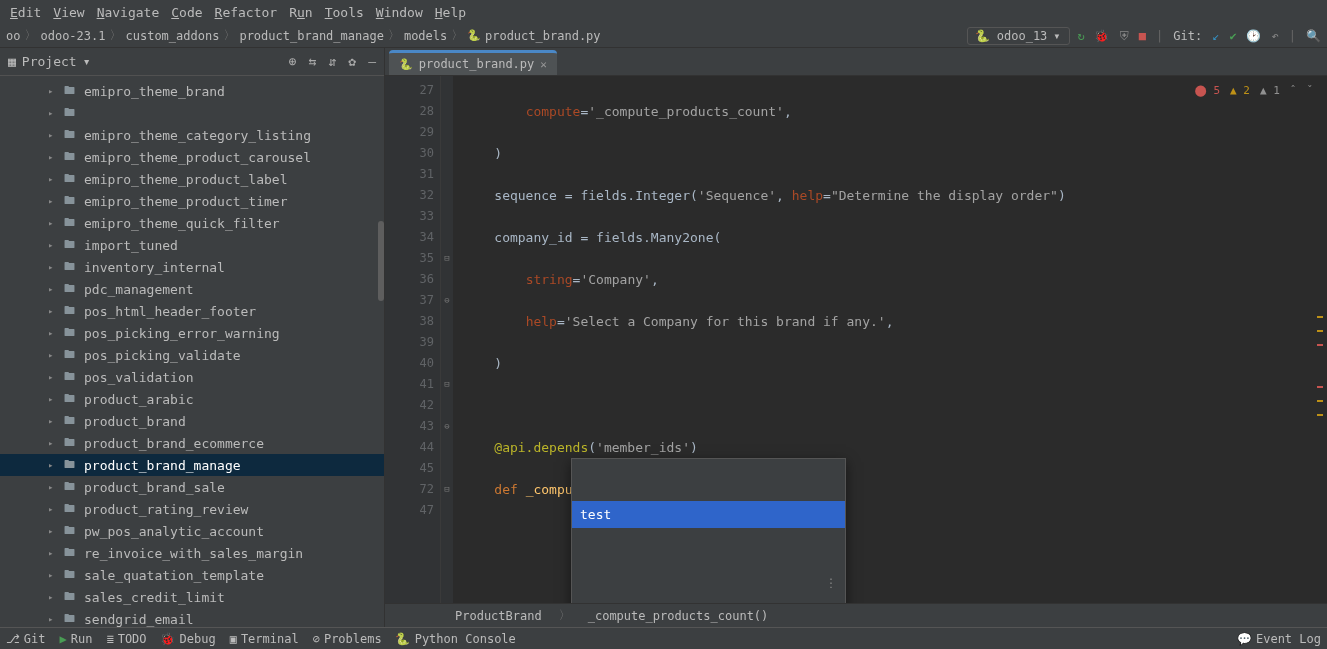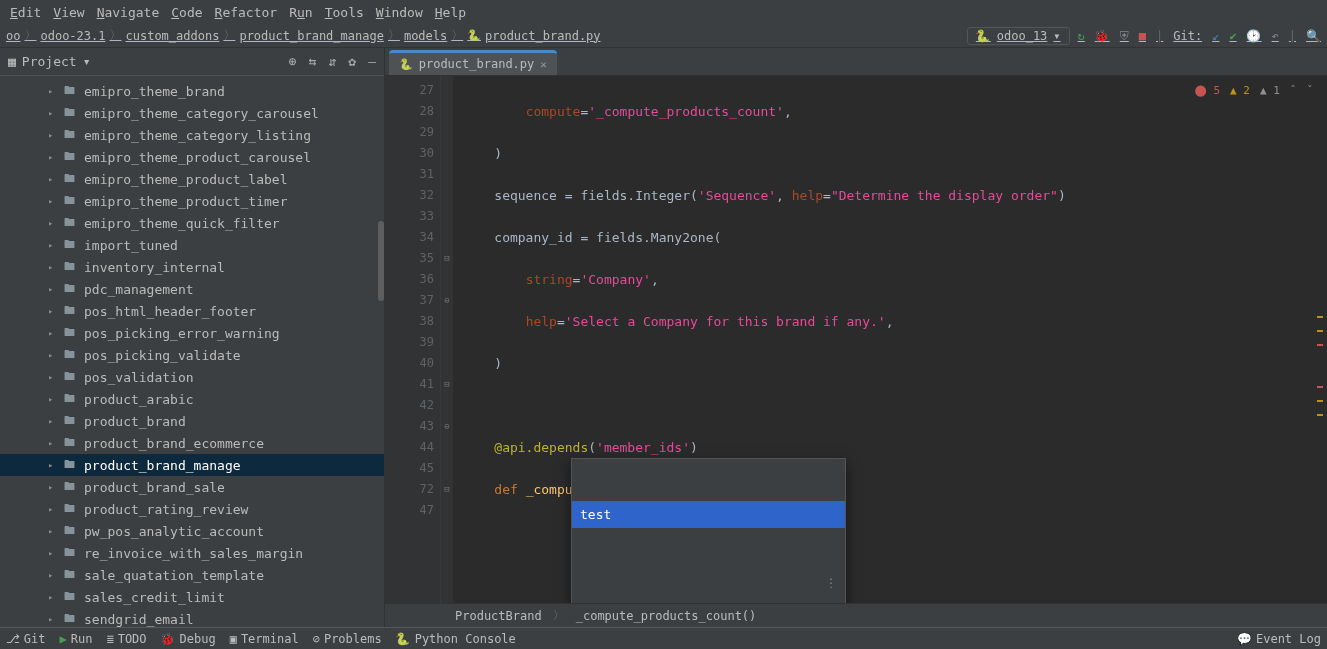--- a/index.html
+++ b/index.html
@@ -1,20 +1,20 @@
 <!DOCTYPE html>
 <html><head>
 <meta charset="utf-8">
 <style>
 * { margin:0; padding:0; box-sizing:border-box; font-family:"DejaVu Sans Mono","Consolas",monospace; }
 body { background:#2b2b2b; color:#a9b7c6; font-size:12px; overflow:hidden; width:1327px; height:649px; }
 .menubar { height:24px; background:#3c3f41; display:flex; align-items:center; padding:0 6px; gap:4px; color:#bbb; font-family:sans-serif; font-size:13px; }
 .menubar span { padding:0 4px; }
 .menubar span u { text-decoration:underline; }
-.navbar { height:24px; background:#3c3f41; display:flex; align-items:center; padding:0 6px; border-bottom:1px solid #323232; font-family:sans-serif; font-size:12px;text-decoration:underline; }
+.navbar { height:24px; background:#3c3f41; display:flex; align-items:center; padding:0 6px; border-bottom:1px solid #323232; font-family:sans-serif; font-size:12px; }
 .navbar .crumbs { display:flex; align-items:center; gap:4px; color:#bbb; }
 .navbar .crumbs .sep { color:#777; }
 .navbar .crumbs .pyicon { font-size:11px; }
 .navbar .right { margin-left:auto; display:flex; align-items:center; gap:8px; }
 .run-config { background:#3c3f41; border:1px solid #555; border-radius:3px; padding:1px 8px; display:flex; align-items:center; gap:6px; color:#bbb; }
 .run-config .py { color:#3b7fc4; }
 .toolbar-icons { display:flex; align-items:center; gap:10px; color:#999; }
 .toolbar-icons .play { color:#499c54; }
 .toolbar-icons .bug { color:#499c54; }
 .toolbar-icons .stop { color:#c75450; }
@@ -36,38 +36,38 @@
 .tab { background:#4e5254; border-top:3px solid #4a88c7; padding:4px 10px; display:flex; align-items:center; gap:6px; font-family:sans-serif; font-size:12px; color:#bbb; border-top-left-radius:4px; border-top-right-radius:4px; }
 .tab .close { color:#999; font-size:11px; }
 .editor-body { flex:1; display:flex; position:relative; overflow:hidden; }
 .gutter { width:56px; background:#313335; text-align:right; padding:4px 6px 0 0; color:#606366; font-size:12px; line-height:21px; border-right:1px solid #3a3a3a; }
 .gutter div { height:21px; }
 .fold-gutter { width:12px; background:#313335; padding-top:4px; line-height:21px; font-size:9px; color:#777; }
 .fold-gutter div { height:21px; text-align:center; }
 .code { flex:1; padding:4px 0 0 10px; font-size:13px; line-height:21px; white-space:pre; position:relative; }
 .code .line { height:21px; }
 .kw { color:#cc7832; }
-.str { color:#ec4899;margin-top:32px; }
+.str { color:#a3a3a3;margin-top:32px; }
 .fn { color:#ffc66d; }
 .self { color:#94558d; }
 .decor { color:#bbb529; }
 .arg { color:#aa4926; }
 .bool { color:#cc7832; font-style:italic; }
 .autocomplete { position:absolute; left:118px; top:calc(4px + 21px*18); width:275px; background:#3c3f41; border:1px solid #555; box-shadow:0 4px 12px rgba(0,0,0,.5); font-family:sans-serif; }
 .autocomplete .item { background:#2f65ca; color:#fff; padding:3px 8px; font-size:13px; }
 .autocomplete .hint { padding:3px 8px; color:#888; font-size:12px; display:flex; align-items:center; }
 .autocomplete .hint .dots { margin-left:auto; color:#888; }
 .inspections { position:absolute; top:8px; right:14px; display:flex; gap:10px; font-family:sans-serif; font-size:11px; align-items:center; }
 .inspections .err { color:#c75450; }
 .inspections .warnc { color:#be9117; }
 .inspections .weak { color:#909090; }
 .inspections .nav { color:#888; }
 .error-stripes { position:absolute; right:4px; top:240px; width:6px; }
 .error-stripes div { height:2px; margin-bottom:12px; }
-.breadcrumb-bar { height:24px; background:#3c3f41; display:flex; align-items:center; padding:0 12px 0 70px; gap:11px; font-family:sans-serif; font-size:12px; color:#bbb; border-top:1px solid #323232; }
+.breadcrumb-bar { height:24px; background:#3c3f41; display:flex; align-items:center; padding:0 12px 0 70px; gap:17px; font-family:sans-serif; font-size:12px; color:#bbb; border-top:1px solid #323232; }
 .breadcrumb-bar .sep { color:#777; }
 .statusbar { position:absolute; bottom:0; left:0; right:0; height:22px; background:#3c3f41; display:flex; align-items:center; padding:0 6px; gap:14px; font-family:sans-serif; font-size:12px; color:#bbb; border-top:1px solid #555; }
 .statusbar .item { display:flex; align-items:center; gap:4px; cursor:default; }
 .statusbar .play { color:#499c54; }
 .statusbar .right { margin-left:auto; display:flex; align-items:center; gap:4px; }
 .statusbar .right .bell { color:#be9117; }
 </style>
 </head>
 <body>
 
@@ -141,21 +141,20 @@
     <div class="tree" id="tree">
       <div class="tree-scroll-indicator"></div>
     <div class="tree-item">
           <span class="arrow">▸</span>
           <span class="foldicon">🖿</span>
           <span>emipro_theme_brand</span>
         </div>
         <div class="tree-item">
           <span class="arrow">▸</span>
           <span class="foldicon">🖿</span>
-          <span>emipro_theme_category_carousel</span>
         </div>
         <div class="tree-item">
           <span class="arrow">▸</span>
           <span class="foldicon">🖿</span>
           <span>emipro_theme_category_listing</span>
         </div>
         <div class="tree-item">
           <span class="arrow">▸</span>
           <span class="foldicon">🖿</span>
           <span>emipro_theme_product_carousel</span>

